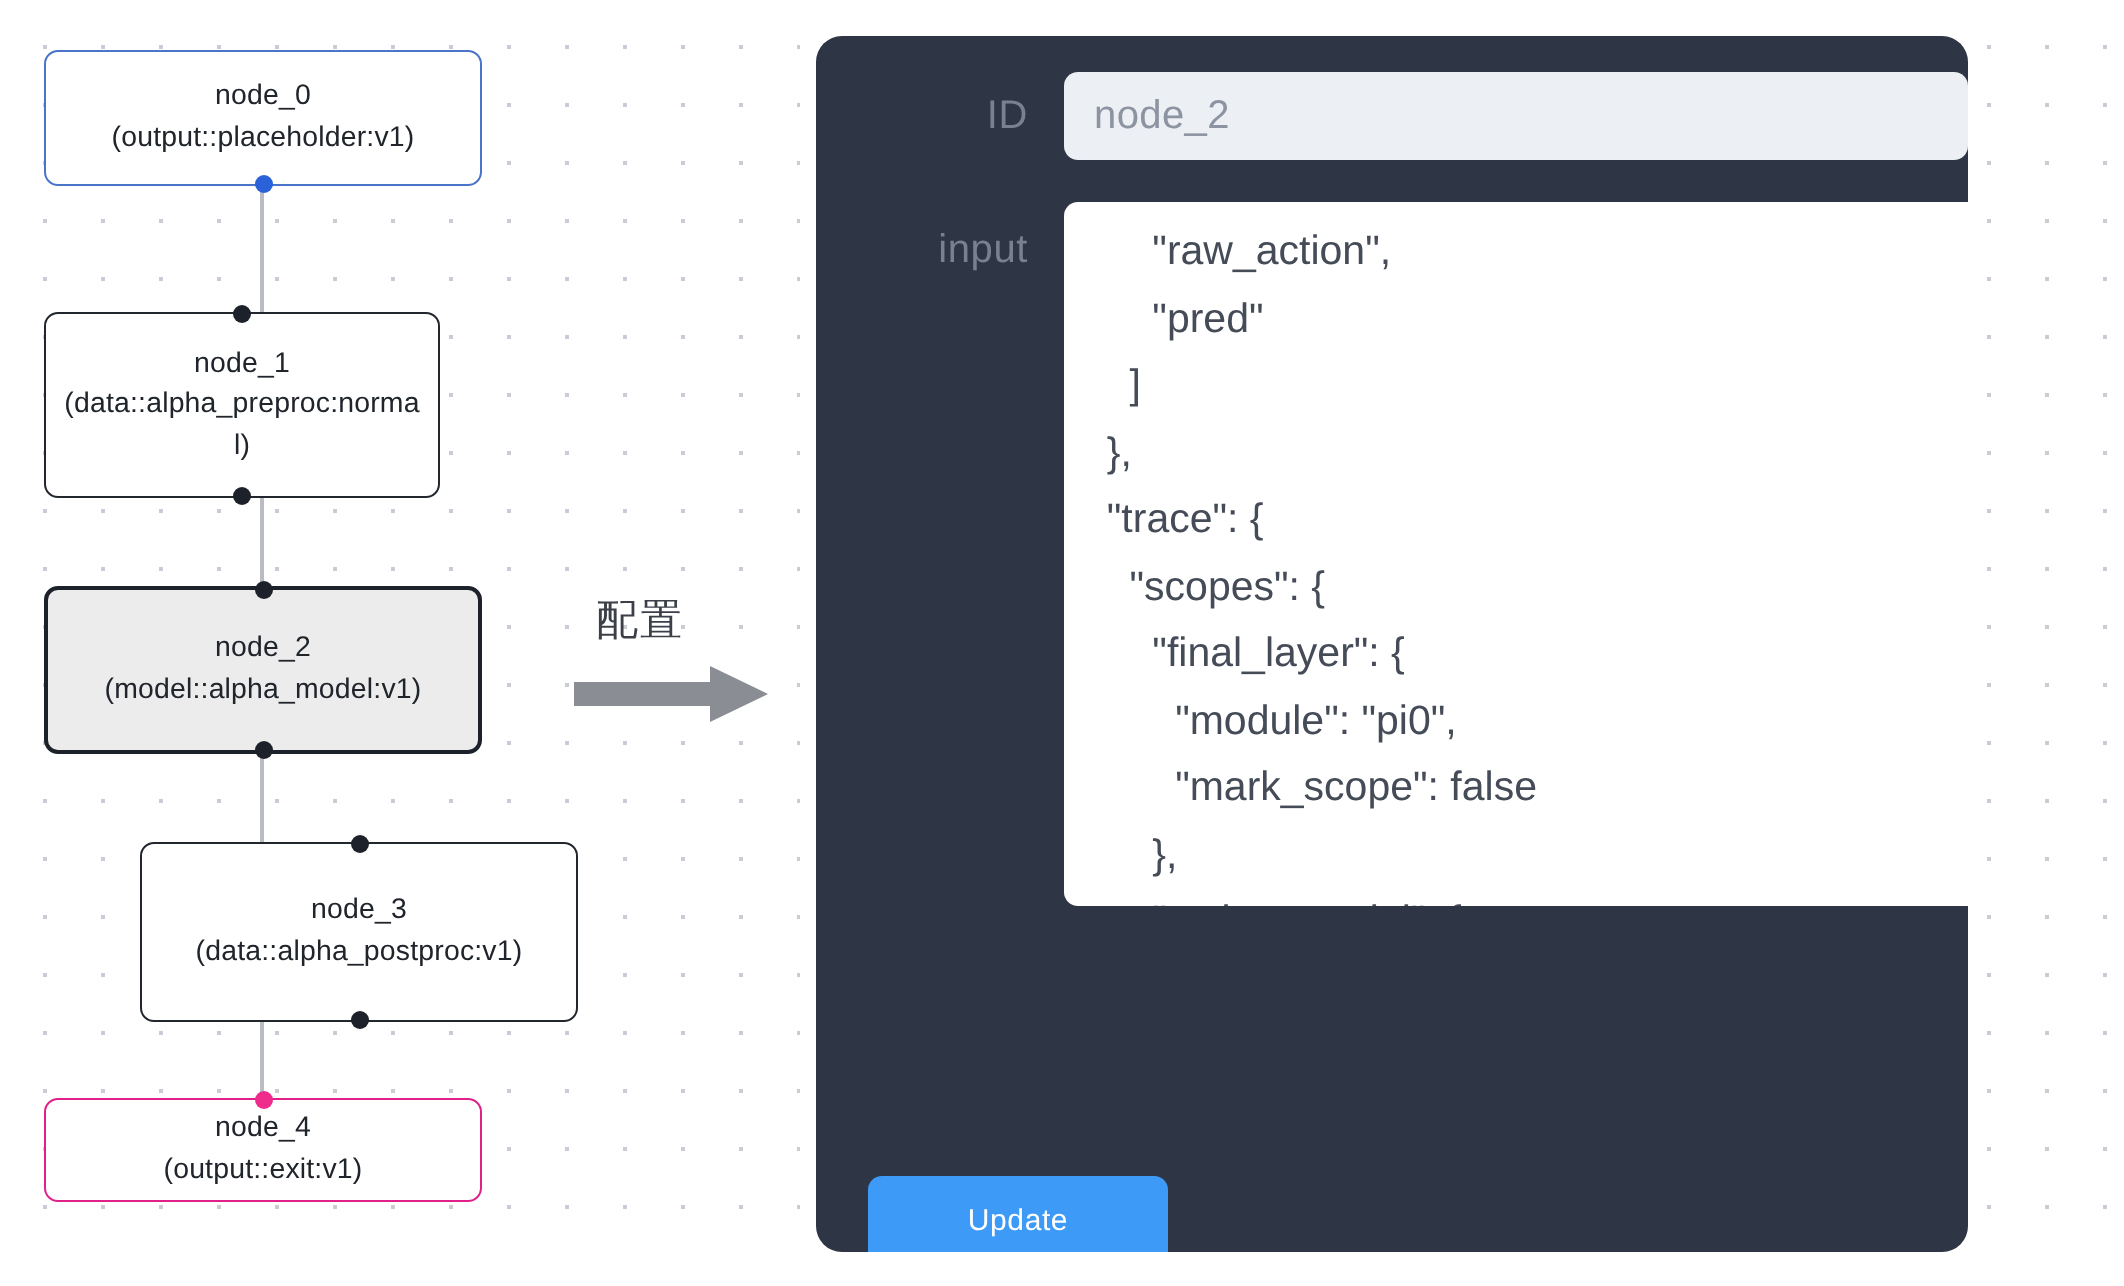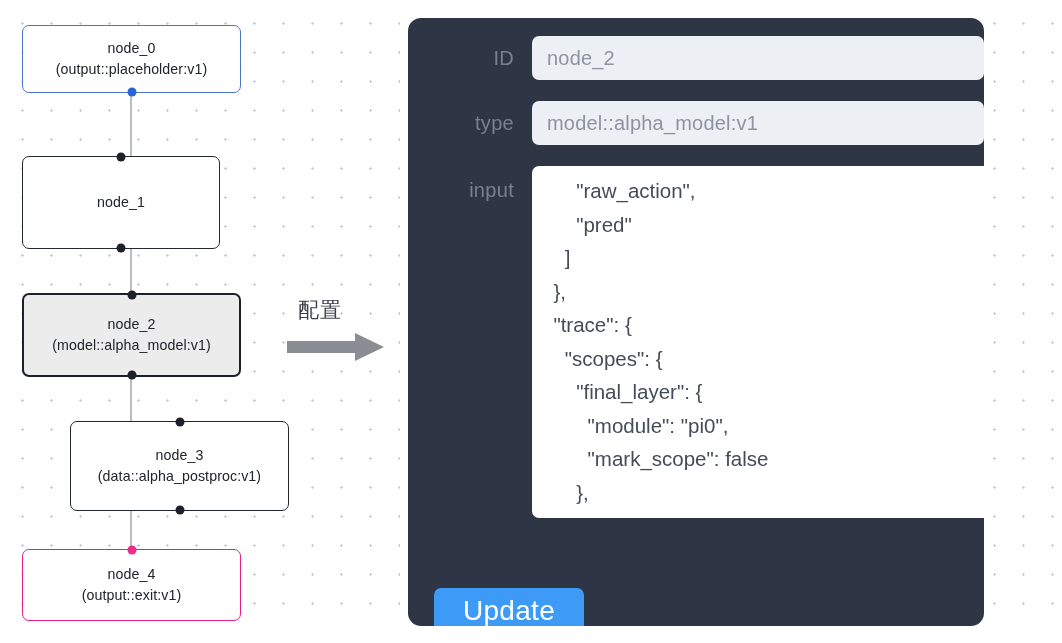--- a/index.html
+++ b/index.html
@@ -194,21 +194,21 @@
     width: 18px; height: 18px;
   }
   #update-button {
     position: absolute;
     left: 26px; top: 570px;
     width: 150px; height: 46px;
     background: #3d9bf7;
     border: none;
     border-radius: 7px 7px 0 0;
     color: #ffffff;
-    font-size: 28px;
+    font-size: 15px;
     font-family: "Liberation Sans", sans-serif;
     letter-spacing: .3px;
     cursor: pointer;
     padding: 0;
     text-align: center;
     line-height: 44px;
   }
   #panel-bottom-mask {
     position: absolute;
     left: 0; top: 626px;
@@ -230,63 +230,60 @@
     <div class="edge" style="top:511px;height:38px;"></div>
 
     <div class="node is-input" style="left:22px;top:25px;width:219px;height:68px;">
       <div class="node-title">node_0</div>
       <div class="node-sub">(output::placeholder:v1)</div>
       <span class="port bottom blue"></span>
     </div>
 
     <div class="node" style="left:22px;top:156px;width:198px;height:93px;">
       <div class="node-title">node_1</div>
+      <div class="node-sub">(data::alpha_preproc:normal)</div>
       <span class="port top"></span>
       <span class="port bottom"></span>
     </div>
 
     <div class="node is-selected" style="left:22px;top:293px;width:219px;height:84px;">
       <div class="node-title">node_2</div>
       <div class="node-sub">(model::alpha_model:v1)</div>
       <span class="port top"></span>
       <span class="port bottom"></span>
     </div>
 
     <div class="node" style="left:22px;top:421px;width:219px;height:90px;margin-left:48px;">
       <div class="node-title">node_3</div>
       <div class="node-sub">(data::alpha_postproc:v1)</div>
       <span class="port top"></span>
       <span class="port bottom"></span>
     </div>
 
-    <div class="node is-output" style="left:22px;top:549px;width:219px;height:72px;">
+    <div class="node is-output" style="left:22px;top:549px;width:219px;height:52px;">
       <div class="node-title">node_4</div>
       <div class="node-sub">(output::exit:v1)</div>
       <span class="port top pink"></span>
     </div>
   </div>
 
   <div id="transition-group">
     <div id="transition-label">配置</div>
     <svg id="transition-arrow" width="98" height="30" viewBox="0 0 98 30">
       <polygon points="0,9 68,9 68,1 97,15 68,29 68,21 0,21" fill="#8a8d93"></polygon>
     </svg>
   </div>
 
   <div id="config-panel">
 
     <div class="field-row">
       <div class="field-label">ID</div>
       <input class="field-input" type="text" value="node_2" style="">
     </div>
 
-    <div class="field-row">
-      <div class="field-label">type</div>
-      <input class="field-input" type="text" value="model::alpha_model:v1" style="">
-    </div>
 
     <div class="field-row" id="config-row">
       <div class="field-label">input</div>
       <div class="textarea-wrap">
         <textarea id="config-textarea" spellcheck="false" style="">      "raw_action",
       "pred"
     ]
   },
   "trace": {
     "scopes": {

